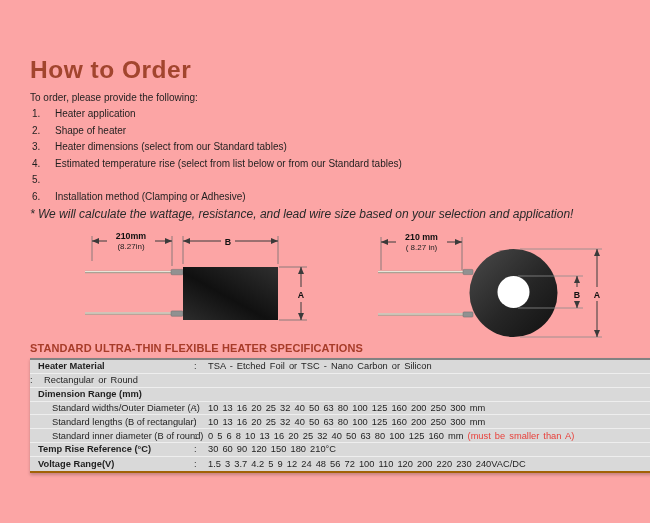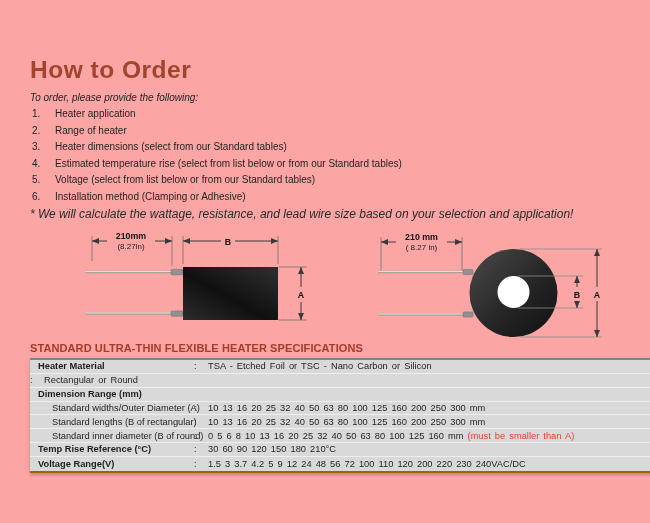--- a/index.html
+++ b/index.html
@@ -4,21 +4,21 @@
 <style>
   html,body { margin:0; padding:0; background:#fff; }
   .page {
     position:relative; width:650px; height:523px; background:#fca5a5; overflow:hidden;
     font-family:"Liberation Sans","DejaVu Sans",sans-serif; color:#1f1f1f;
   }
   .abs { position:absolute; }
   .page-title {
     left:30px; top:56px; font-size:24.5px; font-weight:bold; color:#a2452e; letter-spacing:0.5px;
   }
-  .intro { left:30px; top:92px; font-size:10px; color:#1f1f1f;font-style:italic; }
+  .intro { left:30px; top:92px; font-size:10px; color:#1f1f1f; }
   .order-list { left:32px; top:108px; font-size:10px; }
   .order-list .li { display:flex; height:16.6px; align-items:flex-start; }
   .order-list .num { width:23px; flex:0 0 23px; }
   .footnote { left:30px; top:207px; font-size:12px; font-style:italic; color:#2a2a2a; }
 
   .diag { position:absolute; }
   .diag-left  { left:58px;  top:230px; }
   .diag-right { left:368px; top:230px; }
   .dim  { font-size:8px;  fill:#1d1d1d; font-family:"Liberation Sans","DejaVu Sans",sans-serif; }
   .dimb { font-size:8.8px; fill:#111;   font-weight:bold; font-family:"Liberation Sans","DejaVu Sans",sans-serif; }
@@ -46,33 +46,32 @@
   <div class="abs page-title">How to Order</div>
   <div class="abs intro">To order, please provide the following:</div>
 
   <div class="abs order-list">
     <div class="li">
       <span class="num">1.</span>
       <span>Heater application</span>
     </div>
     <div class="li">
       <span class="num">2.</span>
-      <span>Range of heater</span>
+      <span>Shape of heater</span>
     </div>
     <div class="li">
       <span class="num">3.</span>
       <span>Heater dimensions (select from our Standard tables)</span>
     </div>
     <div class="li">
       <span class="num">4.</span>
       <span>Estimated temperature rise (select from list below or from our Standard tables)</span>
     </div>
     <div class="li">
       <span class="num">5.</span>
-      <span>Voltage (select from list below or from our Standard tables)</span>
     </div>
     <div class="li">
       <span class="num">6.</span>
       <span>Installation method (Clamping or Adhesive)</span>
     </div>
   </div>
 
   <div class="abs footnote">* We will calculate the wattage, resistance, and lead wire size based on your selection and application!</div>
 
   <svg class="diag diag-left" width="260" height="112" viewBox="0 0 260 112">

